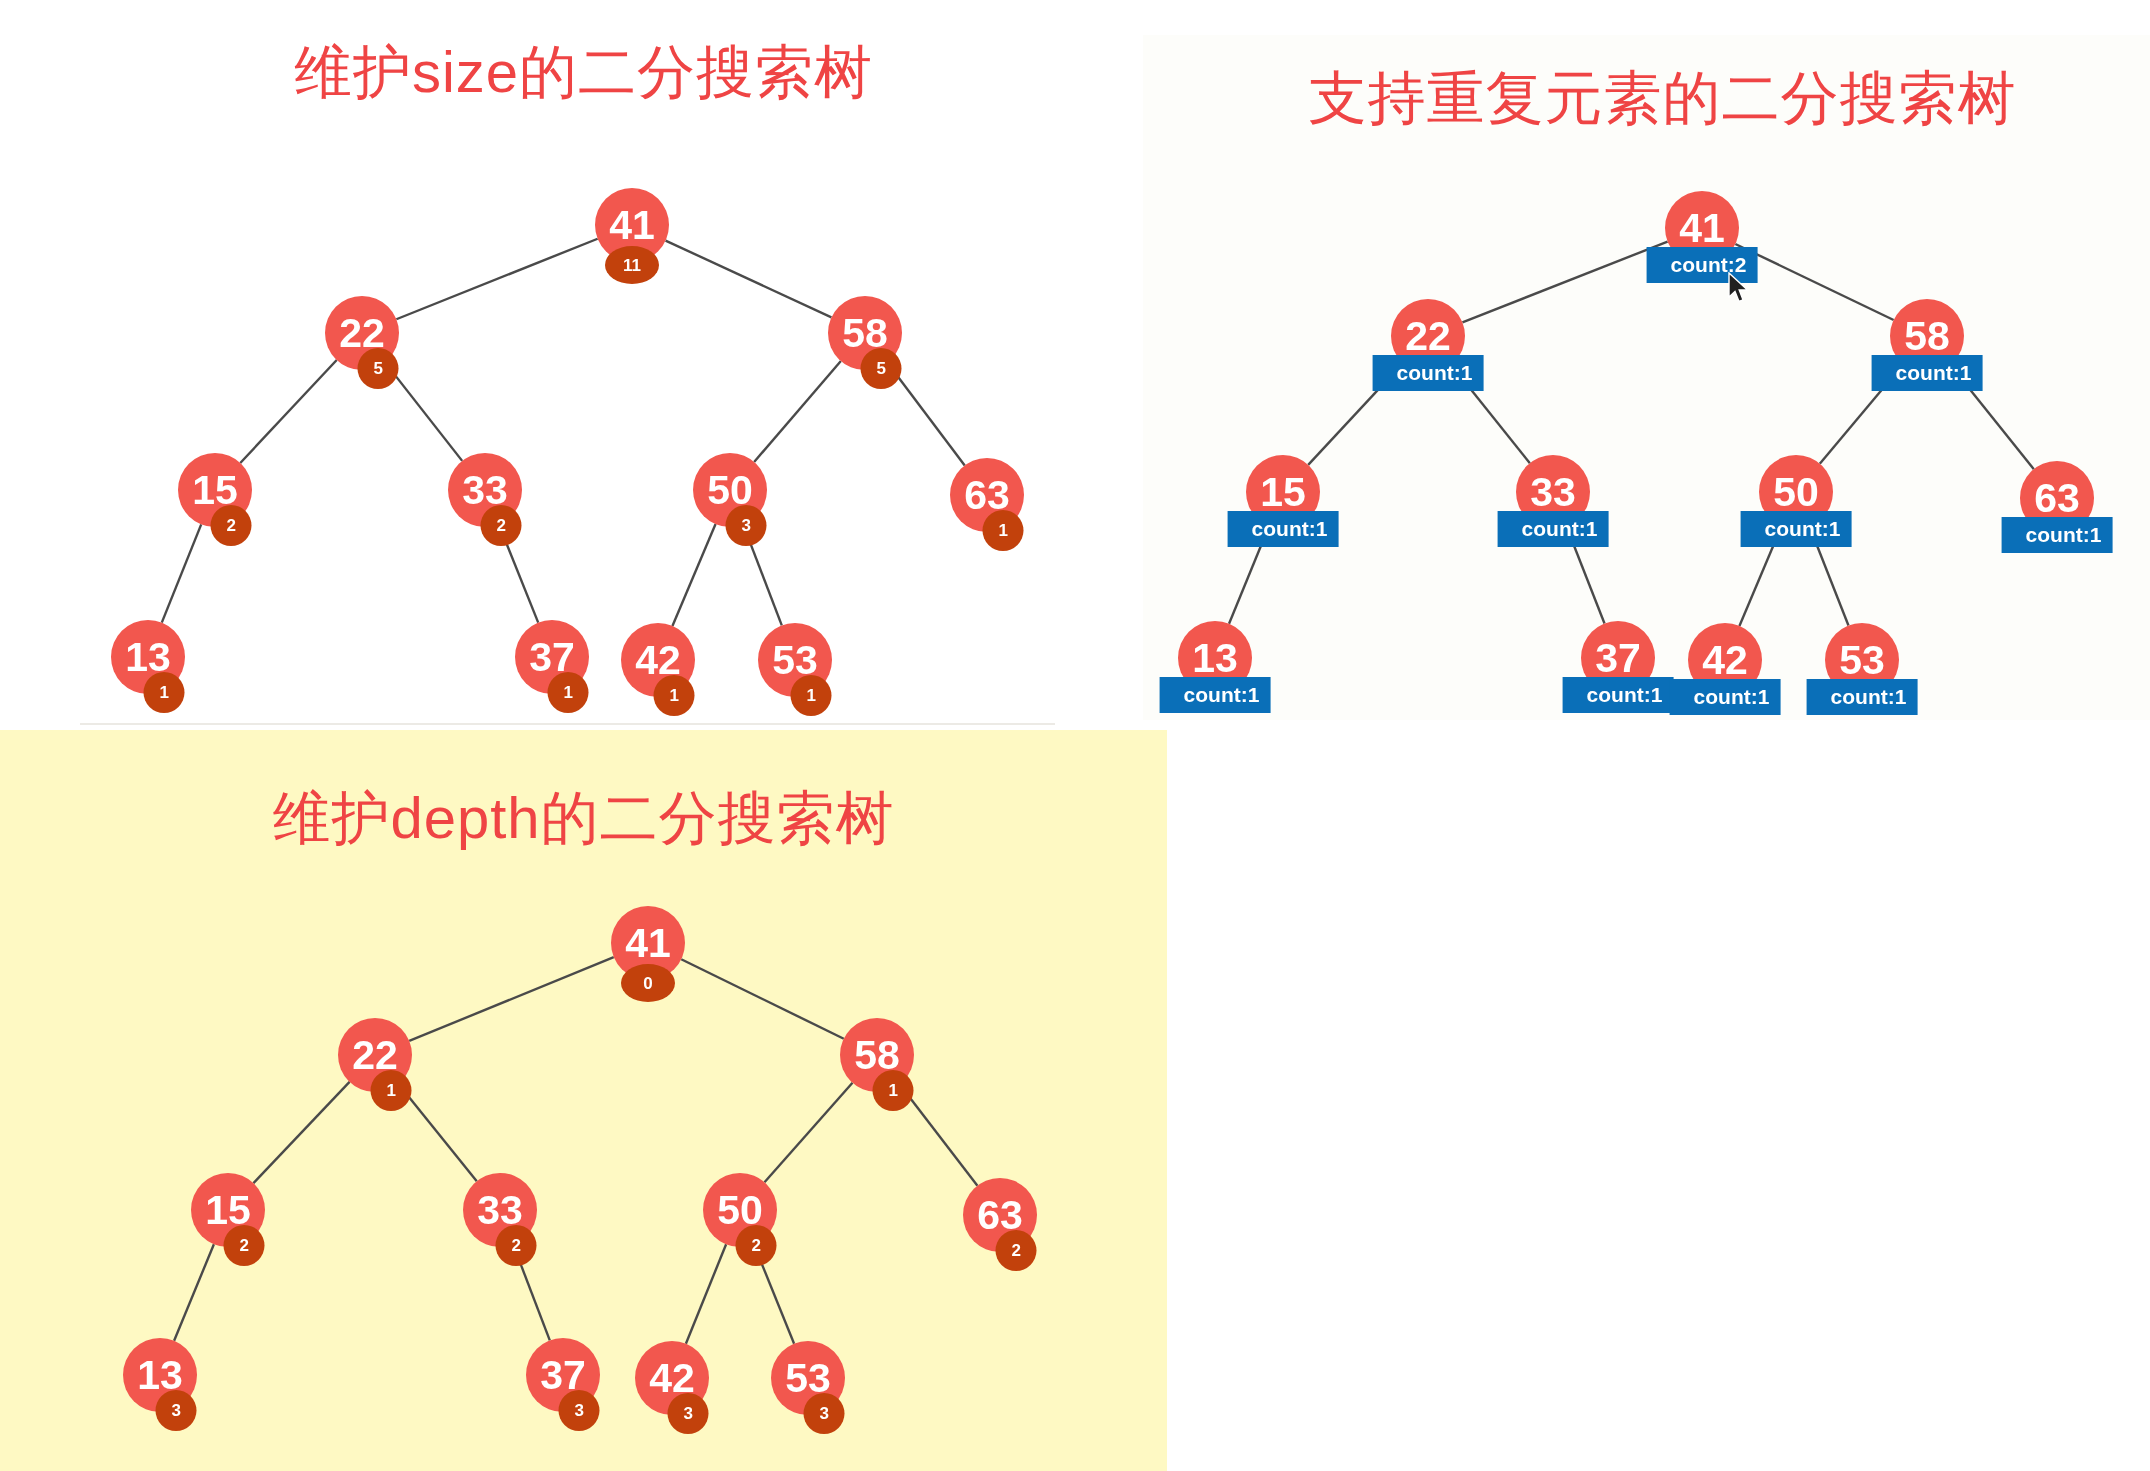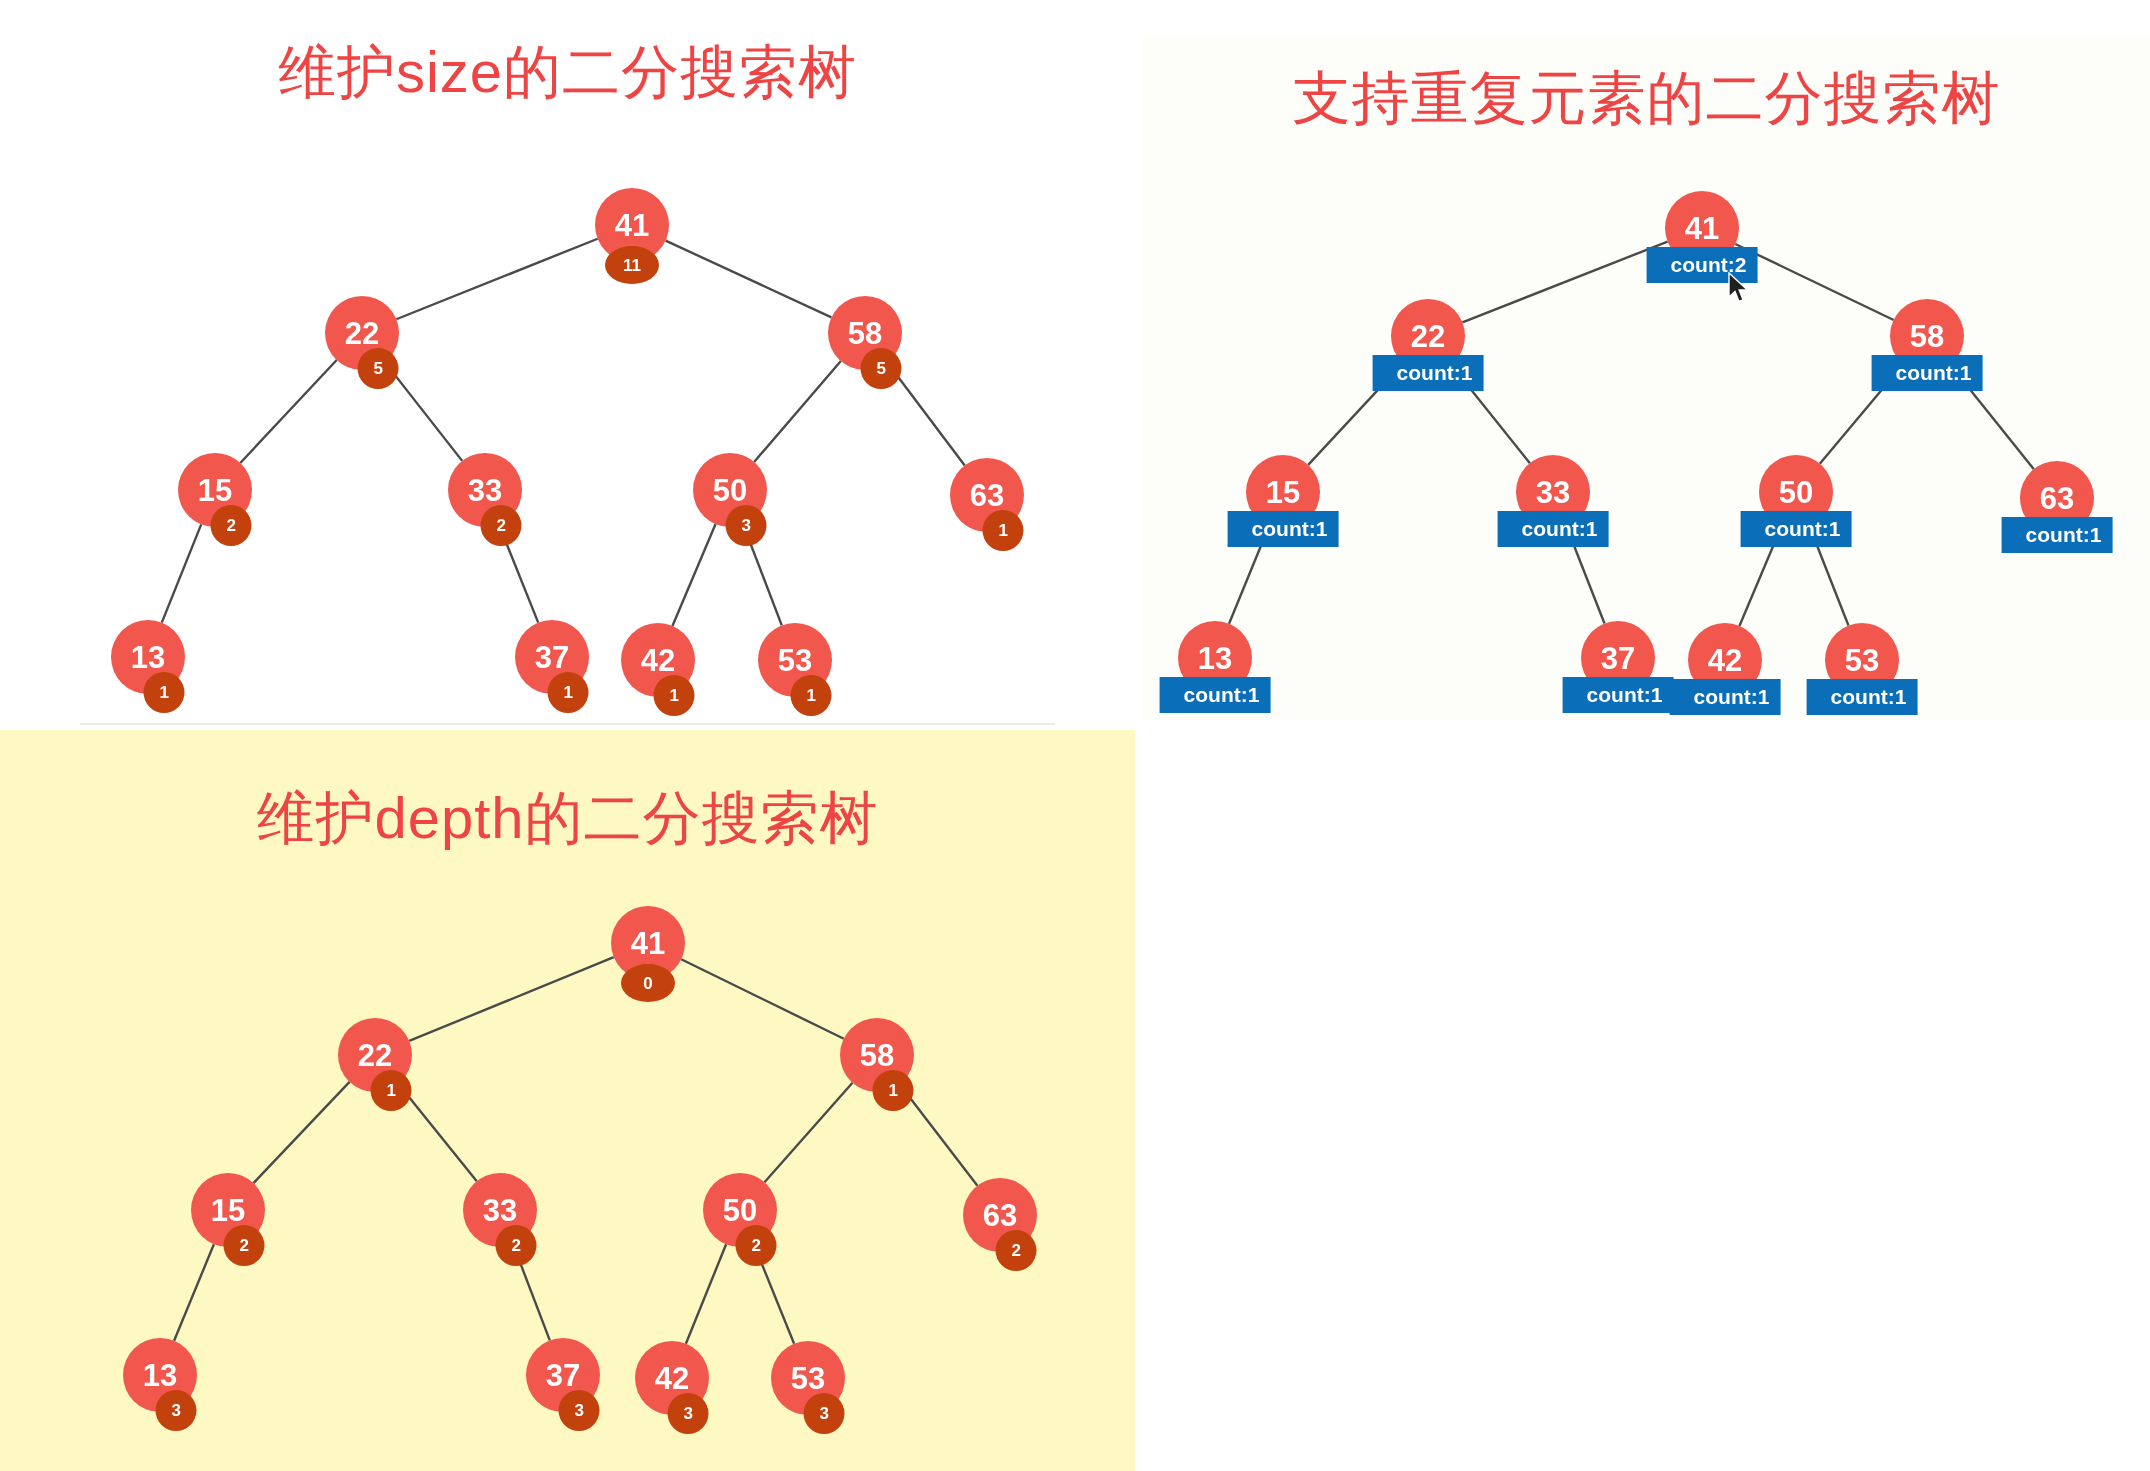--- a/index.html
+++ b/index.html
@@ -11,20 +11,21 @@
   #page {
     position: relative;
     width: 2150px;
     height: 1471px;
     background: #ffffff;
     overflow: hidden;
   }
   .panel {
     position: absolute;
     overflow: hidden;
+    padding-left: 32px;
   }
   .panel-title {
     position: absolute;
     left: 0;
     width: 100%;
     text-align: center;
     color: #ef4444;
     font-size: 58px;
     font-weight: 400;
     letter-spacing: 1px;
@@ -68,21 +69,21 @@
     position: absolute;
     transform: translate(-50%, -50%);
   }
   .node-circle {
     position: relative;
     width: 74px;
     height: 74px;
     border-radius: 50%;
     background: #f2574e;
     color: #ffffff;
-    font-size: 31px;
+    font-size: 41px;
     font-weight: bold;
     display: flex;
     align-items: center;
     justify-content: center;
     line-height: 1;
   }
   
   .badge-round {
     position: absolute;
     left: 50%;

